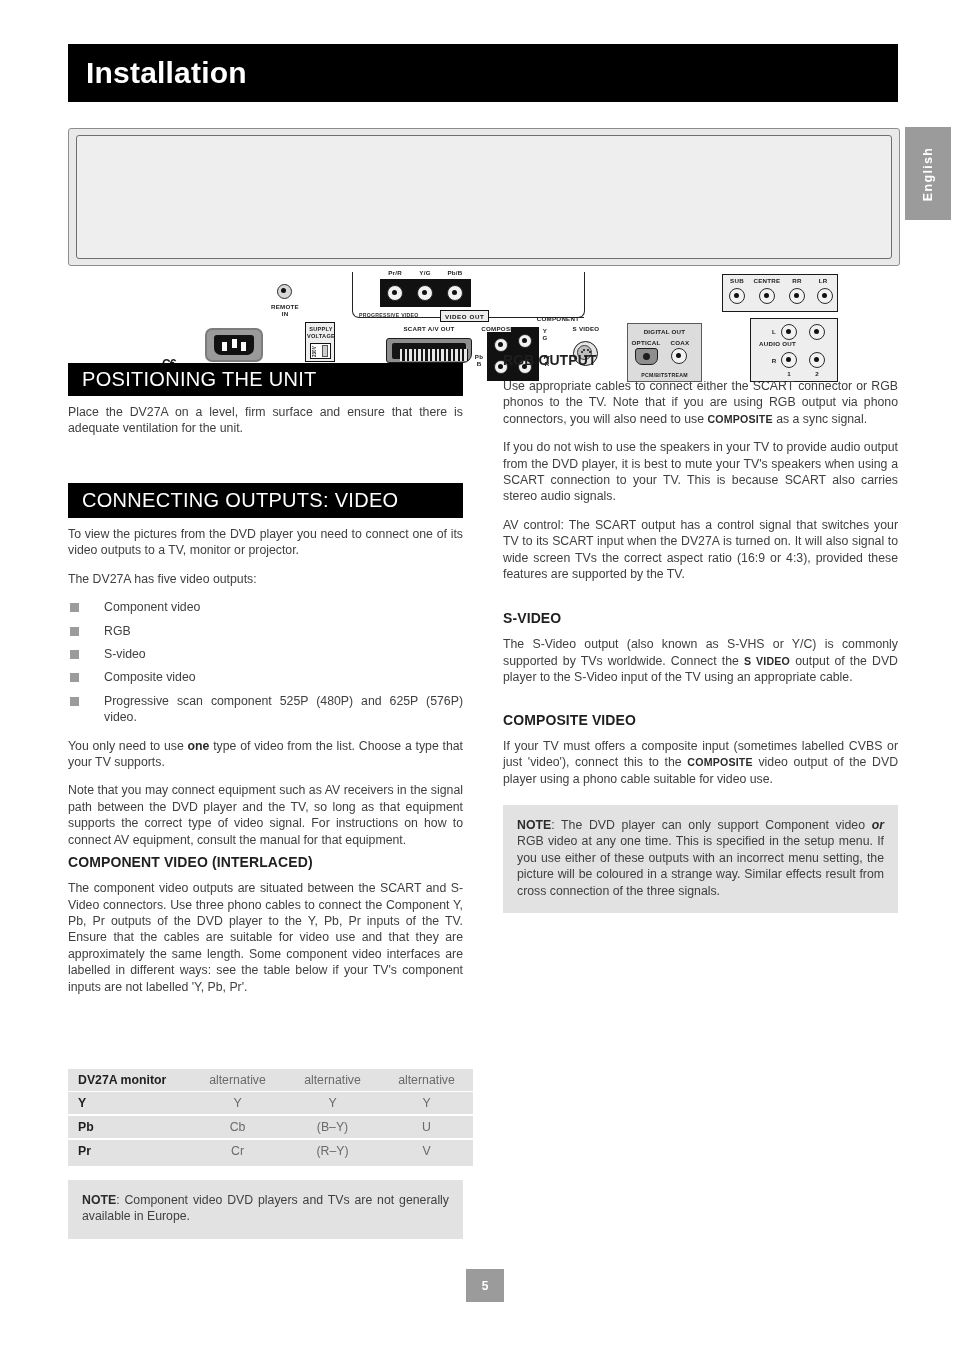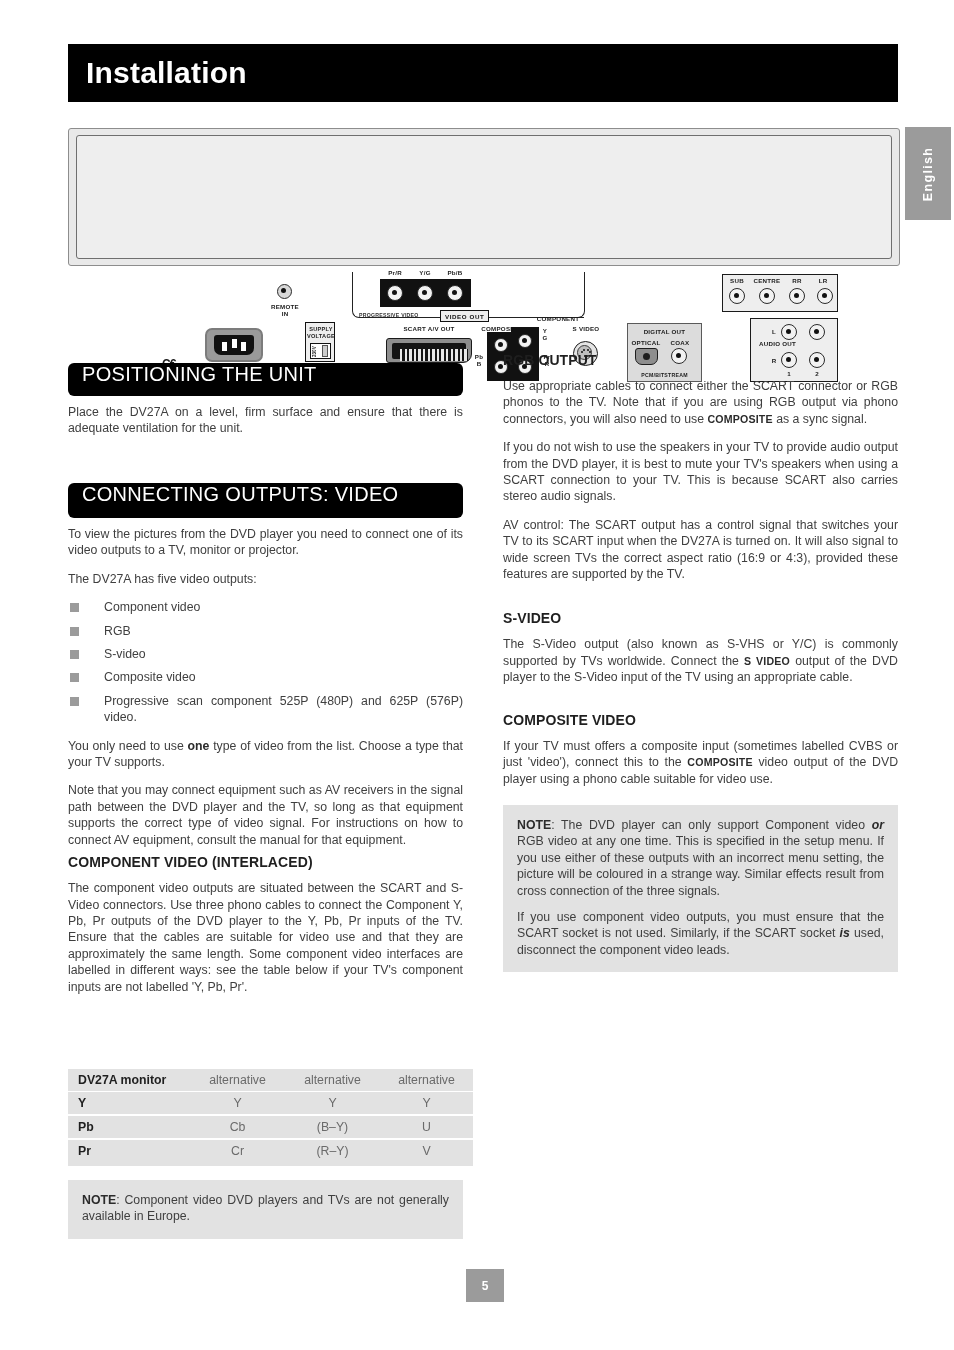--- a/index.html
+++ b/index.html
@@ -335,22 +335,21 @@
     background: #eeeeee;
     box-sizing: border-box;
   }
 
   
   .sec-hdr {
     position: absolute;
     background: #000000;
     color: #ffffff;
     display: flex;
-    align-items: flex-start;
-    border-radius: 6px;
+    align-items: center;
   }
   .sec-hdr span {
     margin-left: 14px;
     font-size: 20px;
     font-weight: normal;
     letter-spacing: 0.3px;
   }
 
   
   .col {
@@ -658,19 +657,18 @@
   <p class="body" style="margin-bottom:28px;">AV control: The SCART output has a control signal that switches your TV to its SCART input when the DV27A is turned on. It will also signal to wide screen TVs the correct aspect ratio (16:9 or 4:3), provided these features are supported by the TV.</p>
 
   <h3 class="sub">S-VIDEO</h3>
   <p class="body" style="margin-bottom:26px;"><span>The S-Video output (also known as S-VHS or Y/C) is commonly supported by TVs worldwide. Connect the </span><span class="sc">S VIDEO</span><span> output of the DVD player to the S-Video input of the TV using an appropriate  cable.</span></p>
 
   <h3 class="sub">COMPOSITE VIDEO</h3>
   <p class="body" style="margin-bottom:18px;"><span>If your TV must offers a composite input (sometimes labelled CVBS or just 'video'), connect this to the </span><span class="sc">COMPOSITE</span><span> video output of the DVD player using a phono cable suitable for video use.</span></p>
 
   <div class="note-box" style="width:395px;">
     <p><b>NOTE</b><span>: The DVD player can only support Component video </span><i><b>or</b></i><span> RGB video at any one time. This is specified in the setup menu. If you use either of these outputs with an incorrect menu setting, the picture will be coloured in a strange way. Similar effects result from cross connection of the three signals.</span></p>
-    <p><span>If you use component video outputs, you must ensure that  the SCART socket is not used. Similarly, if the SCART socket </span><i><b>is</b></i><span> used, disconnect the component video leads.</span></p>
   </div>
 </div>
 
 <div class="page-num">
   <span>5</span>
 </div>
 
 </body></html>

